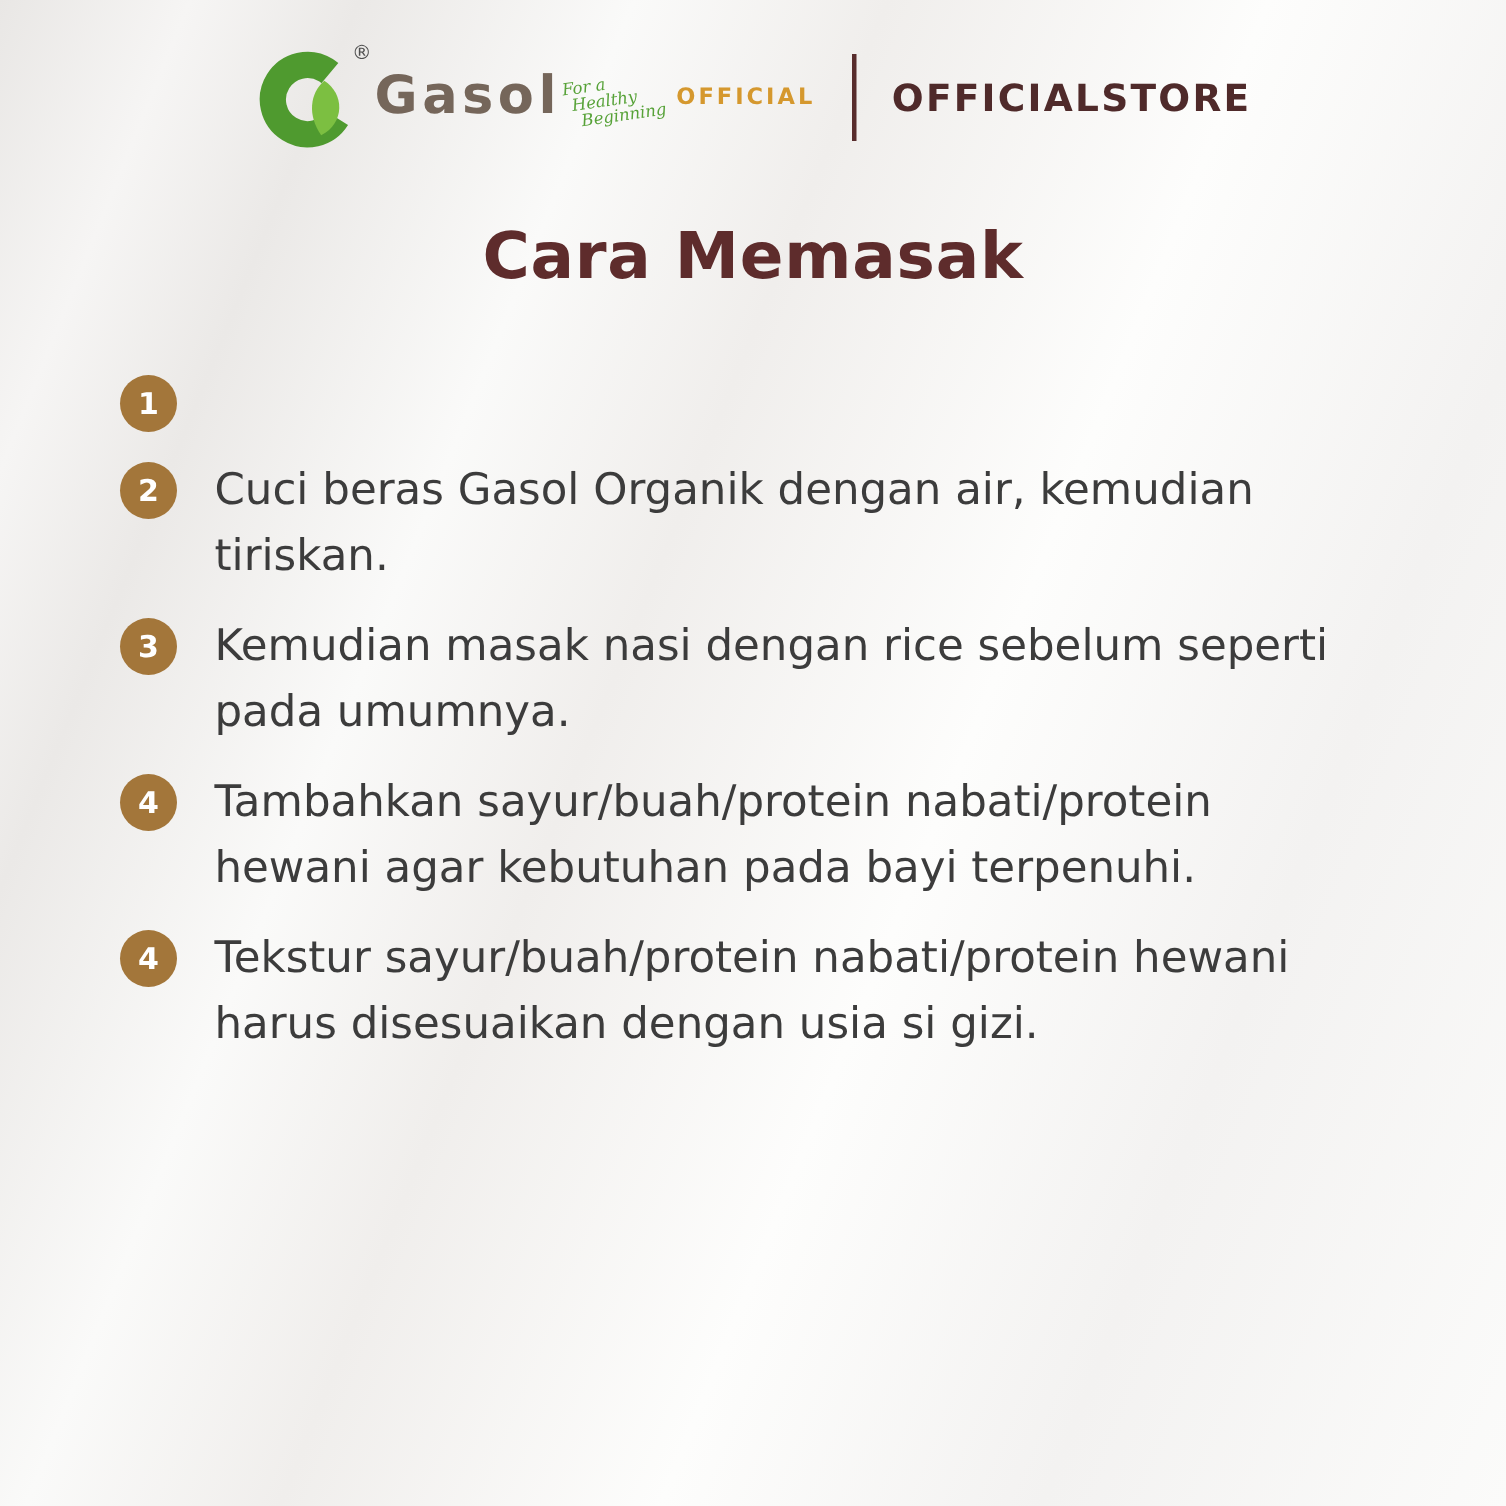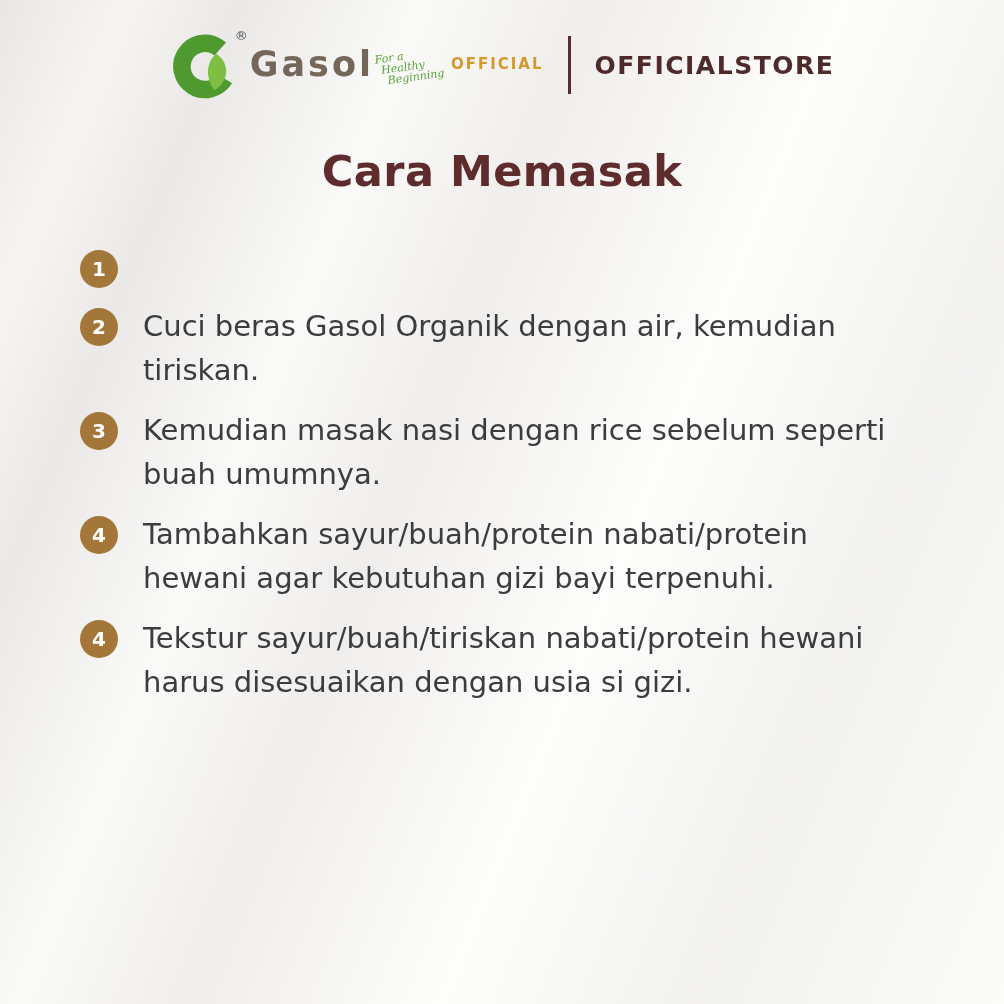--- a/index.html
+++ b/index.html
@@ -126,32 +126,32 @@
       <span class="badge">2</span>
       <div class="step-text">
         <span class="line">Cuci beras Gasol Organik dengan air, kemudian</span>
         <span class="line">tiriskan.</span>
       </div>
     </li>
     <li class="step">
       <span class="badge">3</span>
       <div class="step-text">
         <span class="line">Kemudian masak nasi dengan rice sebelum seperti</span>
-        <span class="line">buah umumnya.</span>
+        <span class="line">pada umumnya.</span>
       </div>
     </li>
     <li class="step">
       <span class="badge">4</span>
       <div class="step-text">
         <span class="line">Tambahkan sayur/buah/protein nabati/protein</span>
-        <span class="line">hewani agar kebutuhan gizi bayi terpenuhi.</span>
+        <span class="line">hewani agar kebutuhan pada bayi terpenuhi.</span>
       </div>
     </li>
     <li class="step">
       <span class="badge">4</span>
       <div class="step-text">
-        <span class="line">Tekstur sayur/buah/tiriskan nabati/protein hewani</span>
+        <span class="line">Tekstur sayur/buah/protein nabati/protein hewani</span>
         <span class="line">harus disesuaikan dengan usia si gizi.</span>
       </div>
     </li>
   </ol>
 
 </div>
 
 </body></html>

